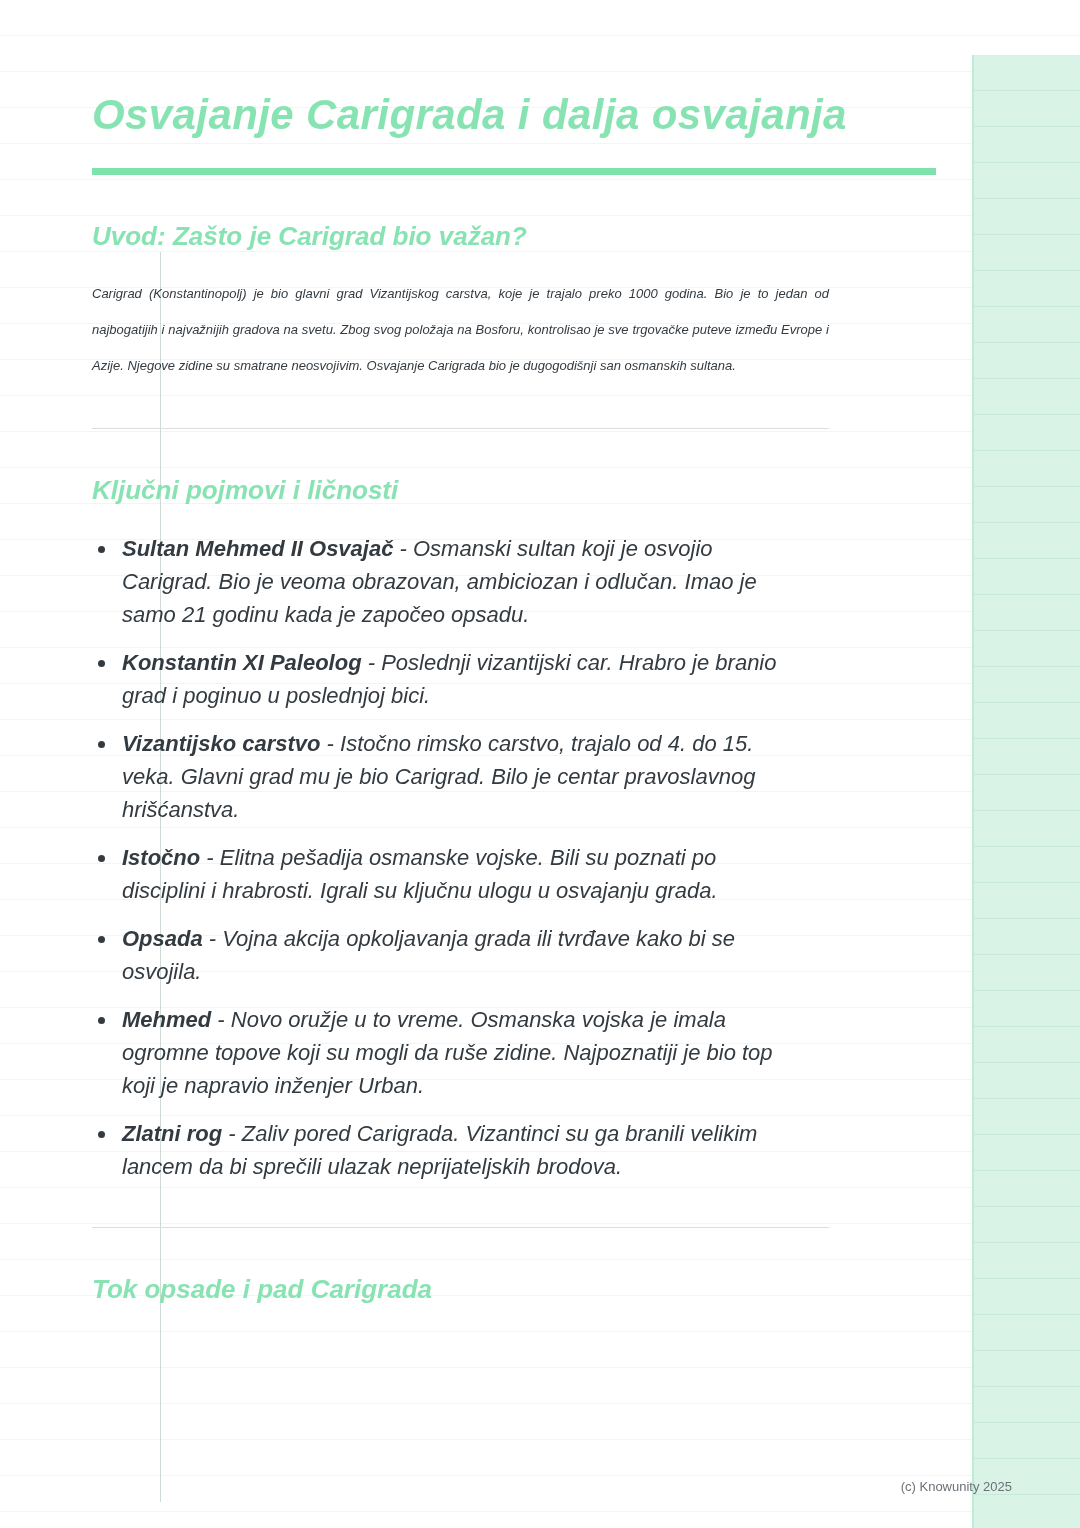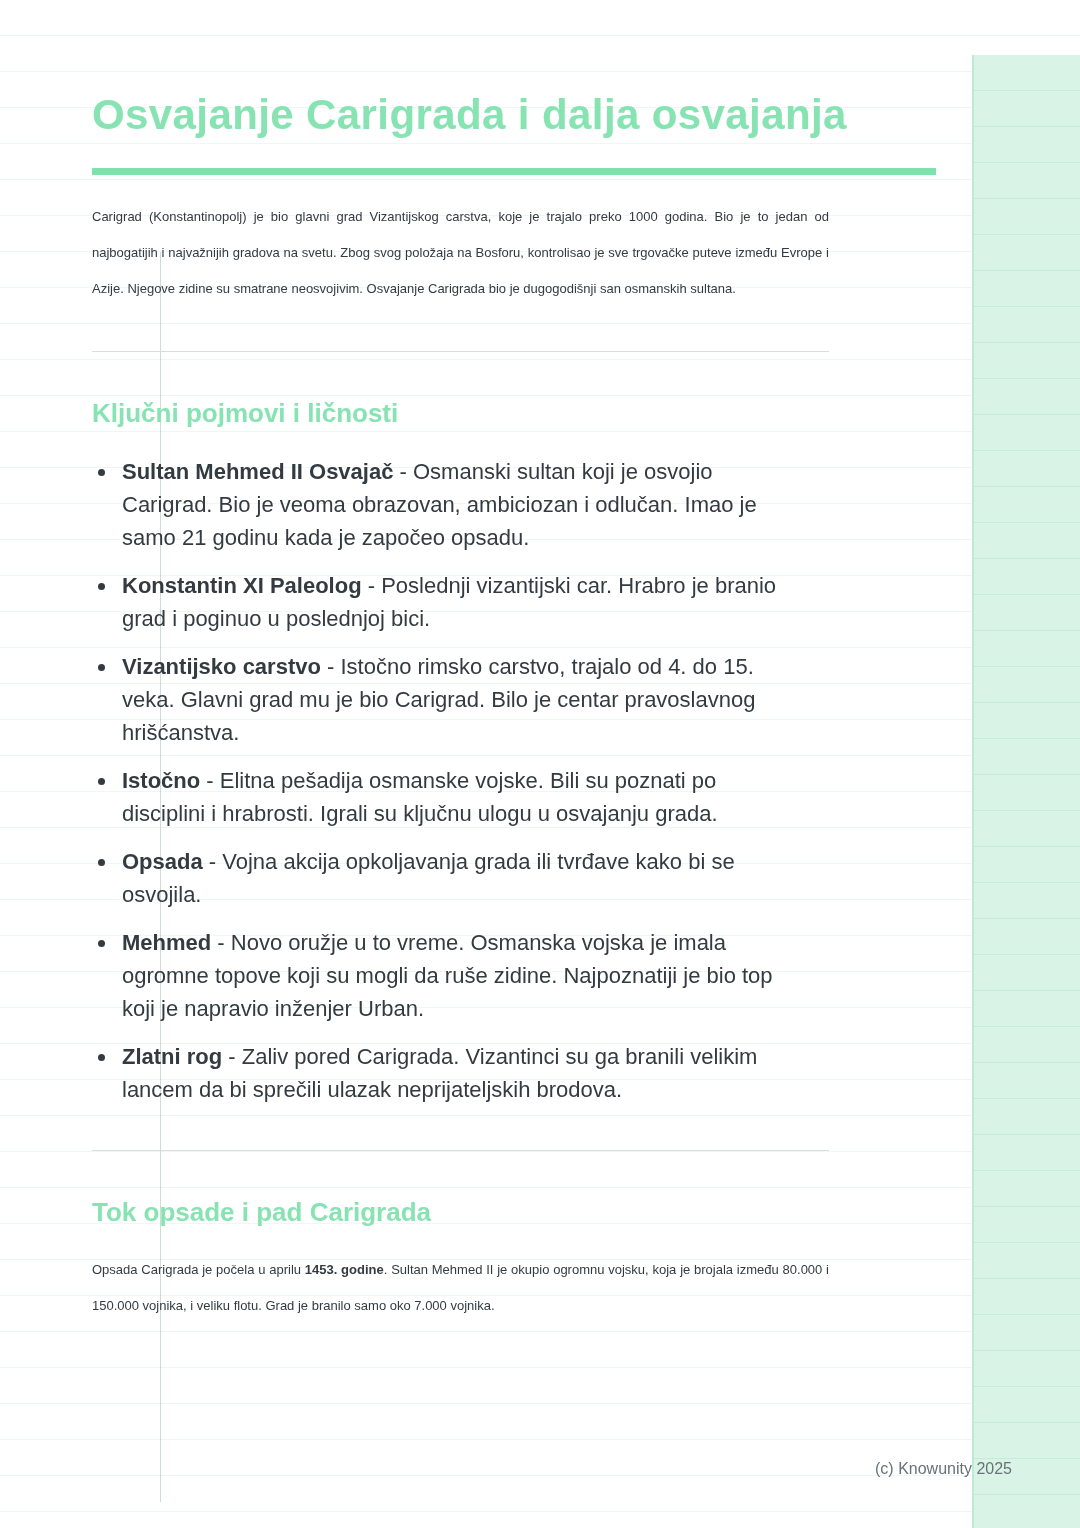--- a/index.html
+++ b/index.html
@@ -37,21 +37,21 @@
 
   .margin-line {
     position: absolute;
     left: 160px;
     top: 252px;
     bottom: 26px;
     width: 1px;
     background: rgba(150,175,165,0.45);
   }
 
-  .content { position: relative; padding: 88px 144px 0 92px; }
+  .content { position: relative; padding: 88px 144px 0 92px; font-style: italic; }
 
   h1.title {
     margin: 0;
     max-width: 780px;
     font-size: 42px;
     line-height: 1.28;
     font-weight: 700;
     color: #88E3B3;
     letter-spacing: 0.4px;
   }
@@ -95,39 +95,40 @@
     padding-left: 4px;
     margin-bottom: 15px;
     font-size: 22px;
     line-height: 33px;
   }
   ul.key-terms li strong { font-weight: 700; }
 
   .footer {
     position: absolute;
     right: 68px;
-    bottom: 50px;
-    font-size: 16px;
+    bottom: 34px;
+    font-size: 13px;
     color: #6A7177;
   }
 </style>
 </head>
 <body>
 
 <div class="page">
 
   <div class="stripe"></div>
   <div class="margin-line"></div>
 
   <div class="content">
 
     <h1 class="title">Osvajanje Carigrada i dalja osvajanja</h1>
     <div class="rule"></div>
 
     <section>
+      <h2 class="section-heading">Uvod: Zašto je Carigrad bio važan?</h2>
       <p class="body-text">Carigrad (Konstantinopolj) je bio glavni grad Vizantijskog carstva, koje je trajalo preko 1000 godina. Bio je to jedan od najbogatijih i najvažnijih gradova na svetu. Zbog svog položaja na Bosforu, kontrolisao je sve trgovačke puteve između Evrope i Azije. Njegove zidine su smatrane neosvojivim. Osvajanje Carigrada bio je dugogodišnji san osmanskih sultana.</p>
     </section>
 
     <hr class="divider">
 
     <section>
       <h2 class="section-heading">Ključni pojmovi i ličnosti</h2>
       <ul class="key-terms">
         <li><strong>Sultan Mehmed II Osvajač</strong><span> - Osmanski sultan koji je osvojio Carigrad. Bio je veoma obrazovan, ambiciozan i odlučan. Imao je samo 21 godinu kada je započeo opsadu.</span></li>
         <li><strong>Konstantin XI Paleolog</strong><span> - Poslednji vizantijski car. Hrabro je branio grad i poginuo u poslednjoj bici.</span></li>
@@ -136,20 +137,19 @@
         <li><strong>Opsada</strong><span> - Vojna akcija opkoljavanja grada ili tvrđave kako bi se osvojila.</span></li>
         <li><strong>Mehmed</strong><span> - Novo oružje u to vreme. Osmanska vojska je imala ogromne topove koji su mogli da ruše zidine. Najpoznatiji je bio top koji je napravio inženjer Urban.</span></li>
         <li><strong>Zlatni rog</strong><span> - Zaliv pored Carigrada. Vizantinci su ga branili velikim lancem da bi sprečili ulazak neprijateljskih brodova.</span></li>
       </ul>
     </section>
 
     <hr class="divider">
 
     <section>
       <h2 class="section-heading">Tok opsade i pad Carigrada</h2>
-      <p class="body-text"><span>Opsada Carigrada je počela u aprilu </span><strong>1453. godine</strong><span>. Sultan Mehmed II je okupio ogromnu vojsku, koja je brojala između 80.000 i 150.000 vojnika, i veliku flotu. Grad je branilo samo oko 7.000 vojnika.</span></p>
     </section>
 
   </div>
 
   <div class="footer">(c) Knowunity 2025</div>
 
 </div>
 
 </body></html>

